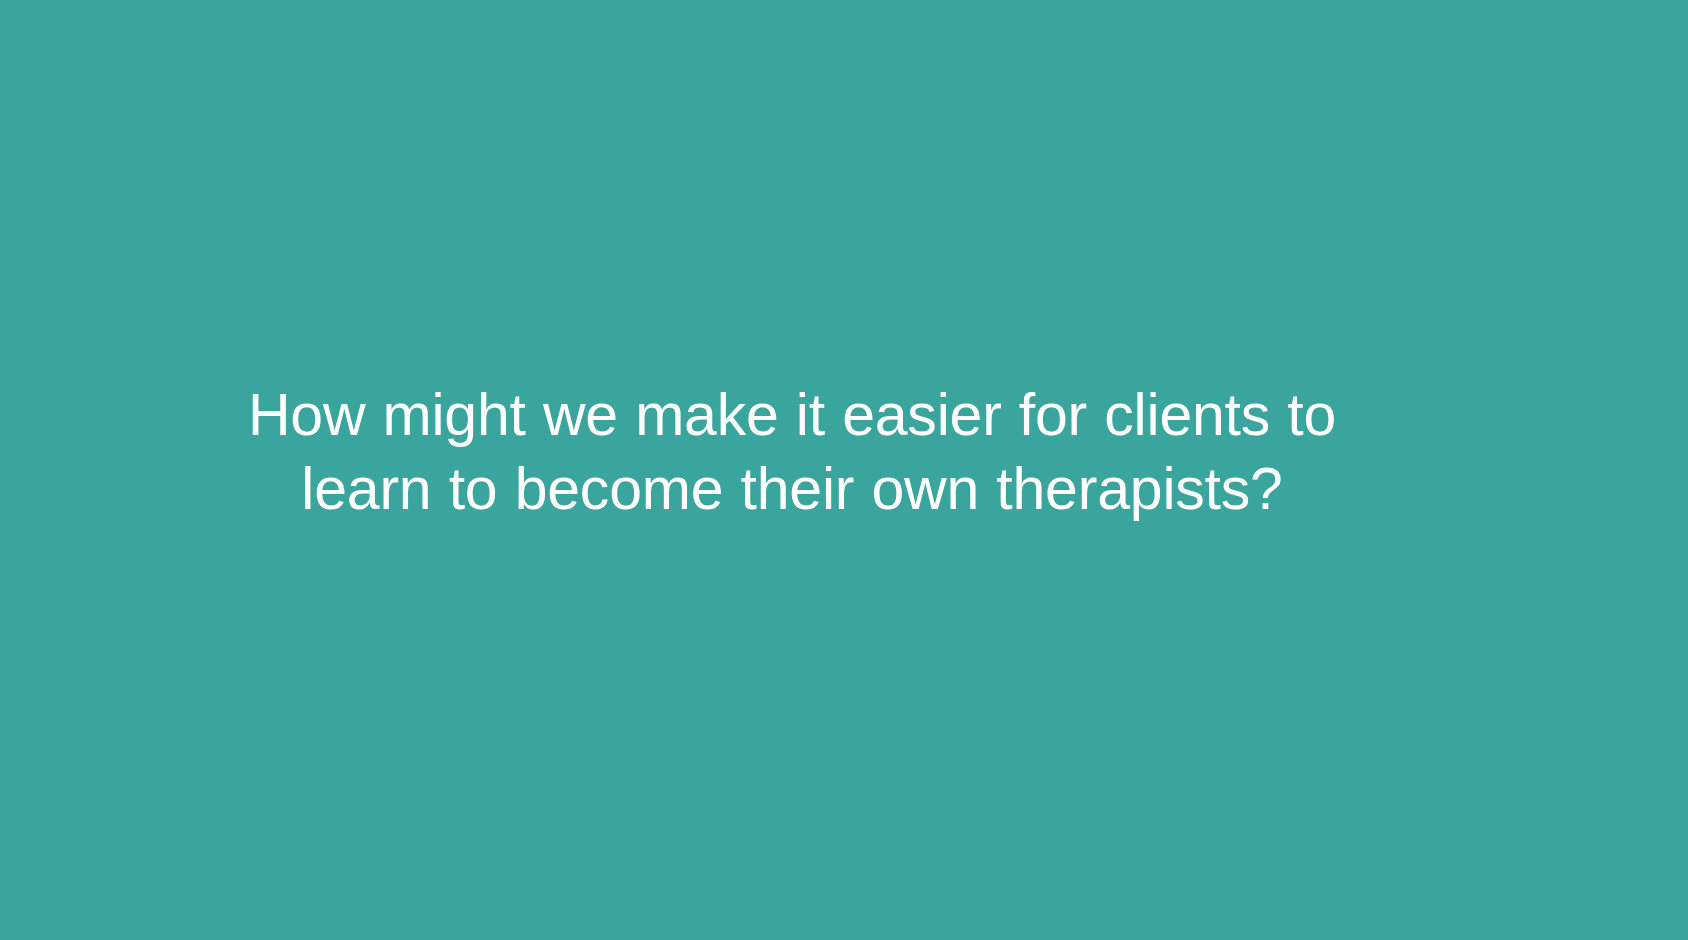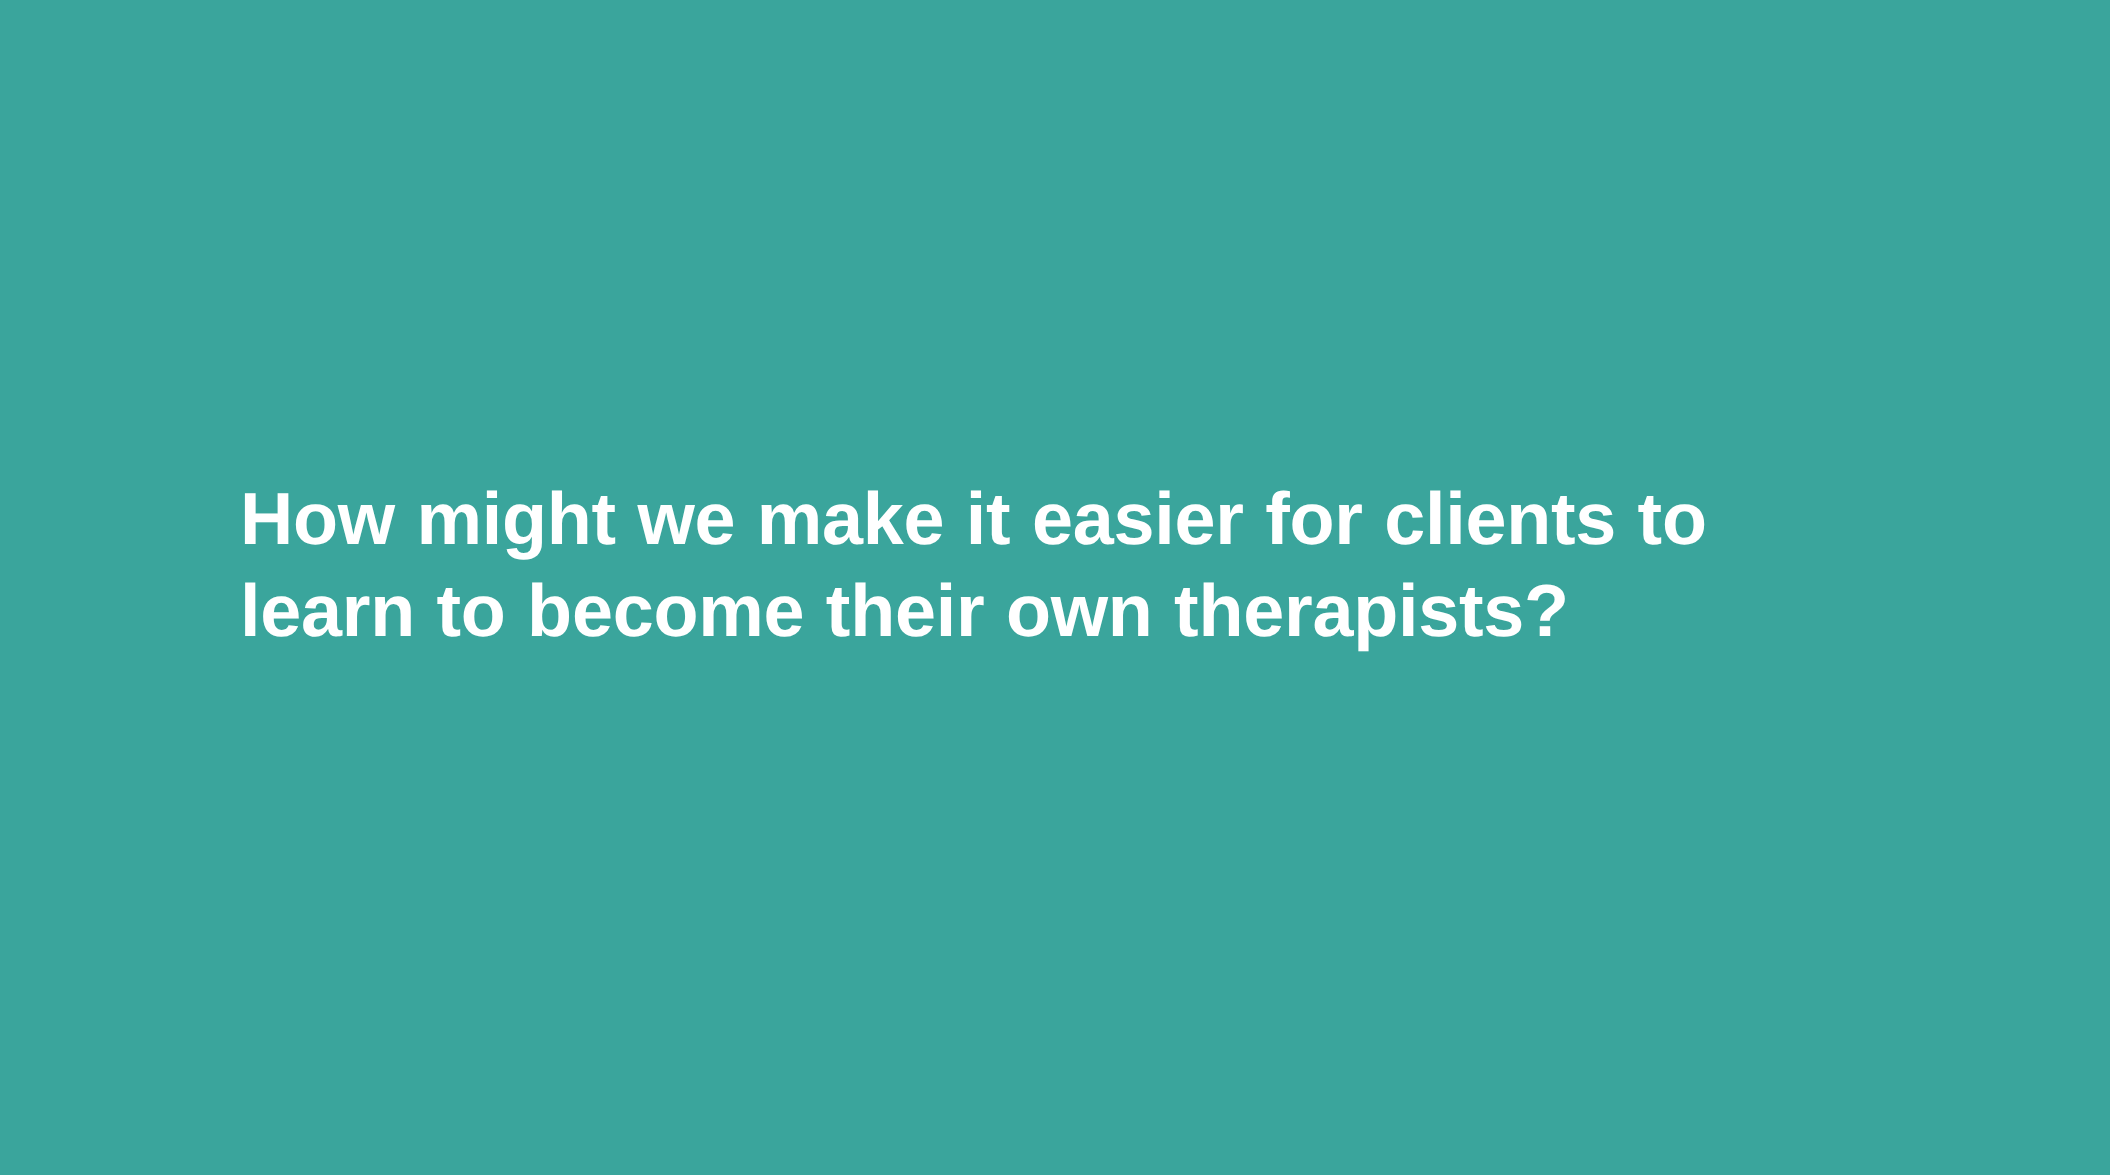--- a/index.html
+++ b/index.html
@@ -25,25 +25,26 @@
     left: 192px;
     top: 378px;
     width: 1200px;
   }
   #headline {
     margin: 0;
     padding: 0;
     color: #FFFFFF;
     font-family: "Liberation Sans", sans-serif;
     font-size: 59px;
-    font-weight: 700;
+    font-weight: 400;
     line-height: 74px;
     letter-spacing: -0.2px;
     word-spacing: 1px;
     white-space: pre-wrap;
+    text-align: center;
   }
 </style>
 </head>
 <body>
 
 <div id="slide" style="background: rgb(58, 165, 156);">
   <div id="headline-block">
     <h1 id="headline" style="color: rgb(255, 255, 255);">How might we make it easier for clients to
 learn to become their own therapists?</h1>
   </div>

